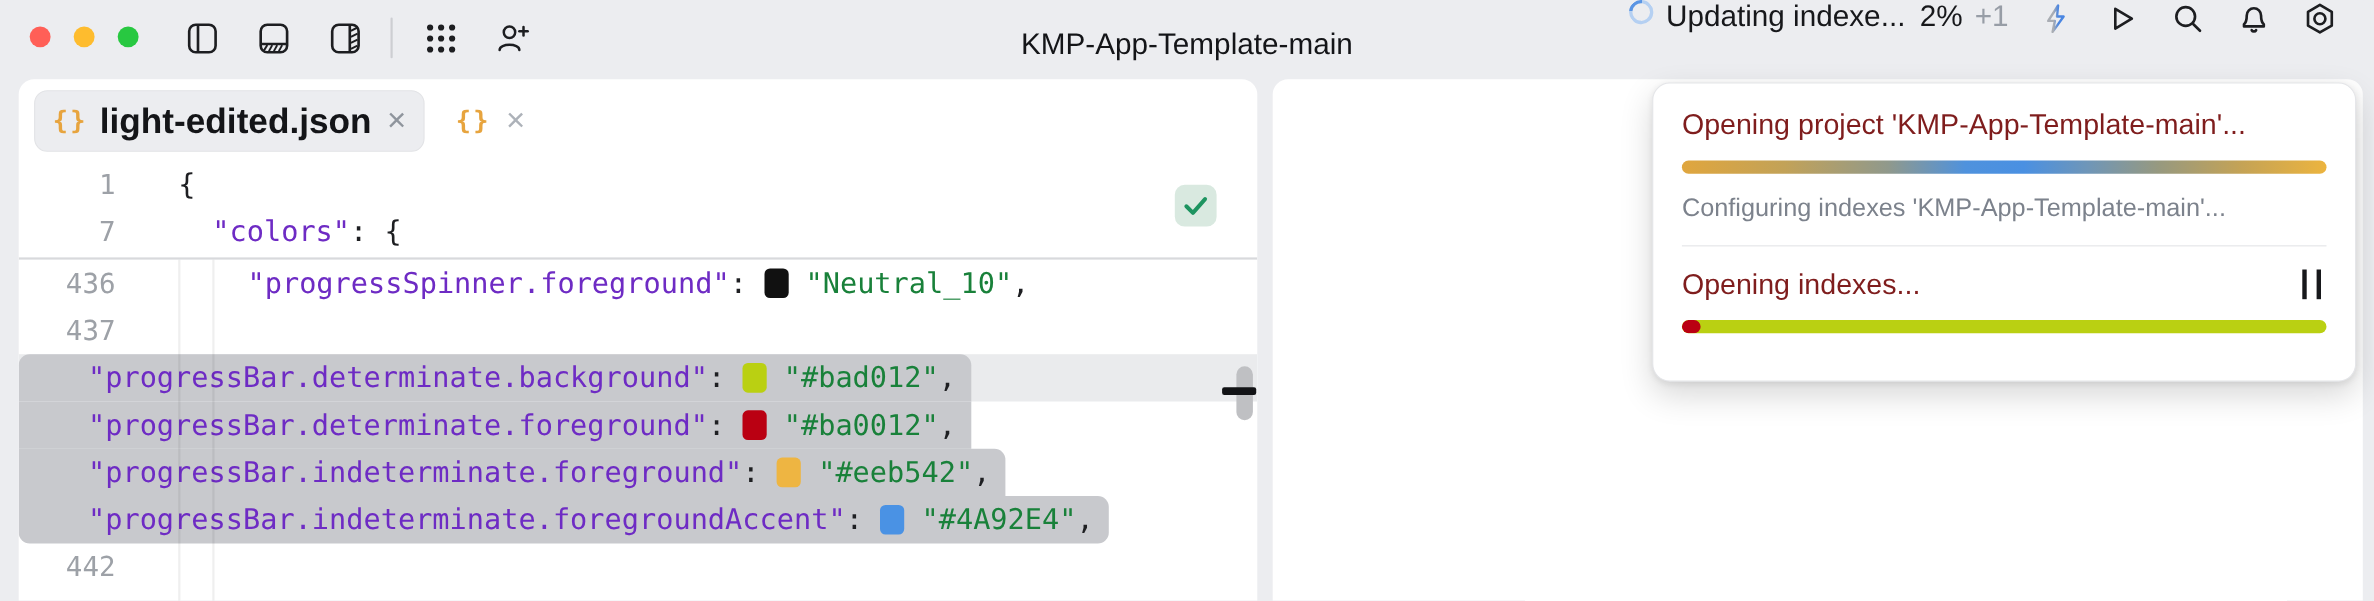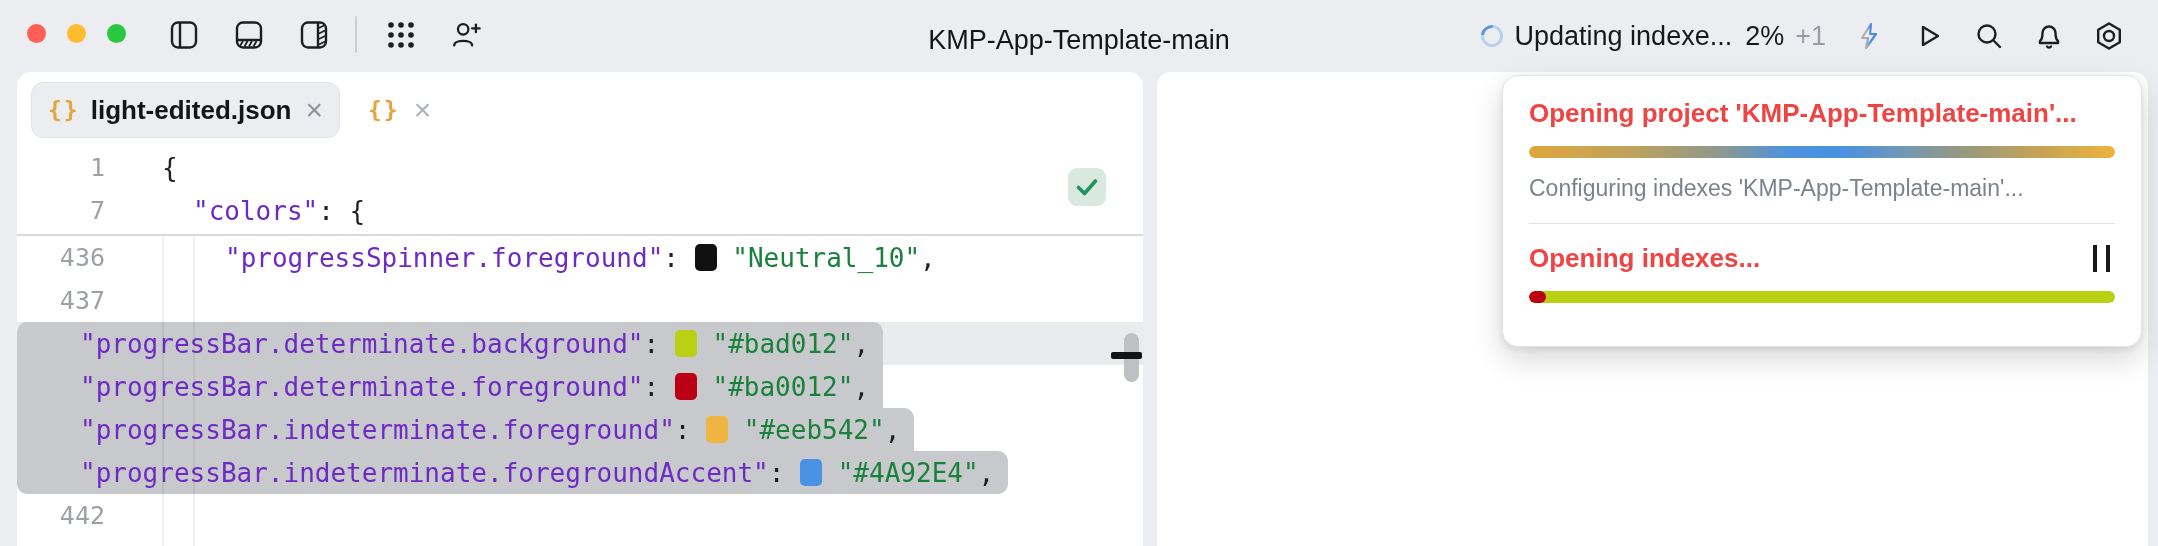--- a/index.html
+++ b/index.html
@@ -8,38 +8,38 @@
   .window { position:absolute; inset:0; background:#ecedf0; border-radius:14px 14px 0 0; overflow:hidden; }
 
   
   .titlebar { position:absolute; left:0; top:0; right:0; height:72px; }
   .traffic { position:absolute; left:27px; top:24px; display:flex; gap:21px; }
   .tl { width:19px; height:19px; border-radius:50%; }
   .panel-icons { position:absolute; left:167px; top:18px; display:flex; gap:31px; }
   .tb-divider { position:absolute; left:355px; top:16px; width:2px; height:37px; background:#cdced2; border-radius:1px; }
   .misc-icons { position:absolute; left:384px; top:18px; display:flex; gap:31px; }
   .tb-title { position:absolute; left:50%; top:0; transform:translateX(-50%); height:81px; display:flex; align-items:center; font-size:27px; color:#141518; }
-  .tb-right { position:absolute; right:32px; top:0; height:72px; display:flex; align-items:center; }
+  .tb-right { position:absolute; right:32px; top:0; height:72px; display:flex; align-items:flex-start; }
   .spinner { width:22px; height:22px; border-radius:50%; border:3px solid #b5d0f2; border-top-color:#5a95e4; transform:rotate(-40deg); }
   .status-text { margin-left:12px; font-size:27px; color:#17181b; }
   .status-pct { margin-left:13px; font-size:27px; color:#17181b; }
   .status-extra { margin-left:11px; font-size:27px; color:#979da6; }
   .tbicon { margin-left:26px; width:34px; height:34px; display:flex; align-items:center; justify-content:center; }
   .tbicon svg { display:block; }
 
   
   .editor-pane { position:absolute; left:17px; top:72px; width:1126px; bottom:-20px; background:#ffffff; border-radius:14px; overflow:hidden; }
   .right-pane { position:absolute; left:1157px; top:72px; right:10px; bottom:-20px; background:#ffffff; border-radius:14px; }
 
   
   .tabbar { position:absolute; left:14px; top:10px; height:56px; display:flex; gap:12px; align-items:center; }
   .tab { display:flex; align-items:center; height:56px; padding:0 16px; border-radius:12px; gap:11px; }
   .tab.active { background:#ecedf0; border:1px solid #e2e3e6; }
   .tab-icon { font-family:"DejaVu Sans Mono", monospace; font-weight:700; font-size:23px; color:#e7a43e; letter-spacing:2px; }
-  .tab-label { font-size:26px; color:#1e1f22;text-align:right; }
+  .tab-label { font-size:32px; color:#1e1f22;text-align:right; }
   .tab.active .tab-label { font-weight:700; color:#141518; }
   .tab-close { font-size:30px; font-weight:300; color:#8f959d; margin-left:3px; line-height:1; }
   .tab.inactive .tab-close { color:#adb2b9; }
 
   
   .code-area { position:absolute; inset:0; font-family:"DejaVu Sans Mono", monospace; font-size:26px; }
   .crow { position:absolute; left:0; right:0; height:43px; z-index:1; }
   .curline { position:absolute; inset:0; background:#eaebed; }
   .lnum { position:absolute; left:0; top:0; width:88px; height:43px; display:flex; align-items:center; justify-content:flex-end; color:#9da1a7; font-size:25px; }
   .lnum.cur { color:#131417; }
@@ -50,21 +50,21 @@
   .seg-string { color:#19813a; }
   .swatch { display:inline-block; width:22px; height:27px; border-radius:5px; }
   .iguide { position:absolute; top:164px; bottom:0; width:2px; background:rgba(30,31,34,0.07); z-index:3; }
   .sticky-divider { position:absolute; left:0; right:0; top:162px; height:2px; background:#d8d9dc; z-index:4; }
   .check-widget { position:absolute; left:1051px; top:96px; width:38px; height:38px; border-radius:9px; background:#d9e9e0; z-index:5; display:flex; align-items:center; justify-content:center; }
   .vscroll { position:absolute; right:4px; top:261px; width:15px; height:49px; border-radius:8px; background:#bfc0c3; z-index:6; }
   .caret-mark { position:absolute; right:1px; top:280px; width:31px; height:7px; background:#121316; border-radius:2px; z-index:7; }
 
   
   .popup { position:absolute; left:1502px; top:75px; width:640px; background:#ffffff; border:1px solid #e4e5e8; border-radius:16px; box-shadow:0 12px 30px rgba(0,0,0,0.16), 0 2px 6px rgba(0,0,0,0.08); padding:22px 26px 26px 26px; z-index:10; }
-  .task-title { font-size:26px; color:#ef4444;font-weight:bold; }
+  .task-title { font-size:26px; color:#7f1d1d; }
   .task-sub { font-size:23px; color:#7c828c; }
   .pbar { height:12px; border-radius:6px; margin:17px 0; position:relative; overflow:hidden; }
   .pbar.gradient { background:linear-gradient(90deg,#e0a63e 0%,#c2a258 16%,#90998c 32%,#4f92dd 44%,#4a90e2 53%,#6f96b8 63%,#97997f 74%,#c5a355 87%,#ecb43f 100%); }
   .pbar.determinate { background:#bad012; }
   .pbar .fg-cap { position:absolute; left:0; top:0; bottom:0; width:17px; background:#ba0012; border-radius:6px 6px 6px 6px; }
   .popup-divider { height:1px; background:#e3e4e7; margin:21px 0 19px 0; }
   .task2-head { display:flex; align-items:center; justify-content:space-between; }
   .pause-icon { display:flex; gap:9px; margin-right:5px; }
   .pause-icon i { display:block; width:4px; height:27px; background:#17181b; }
 </style>

